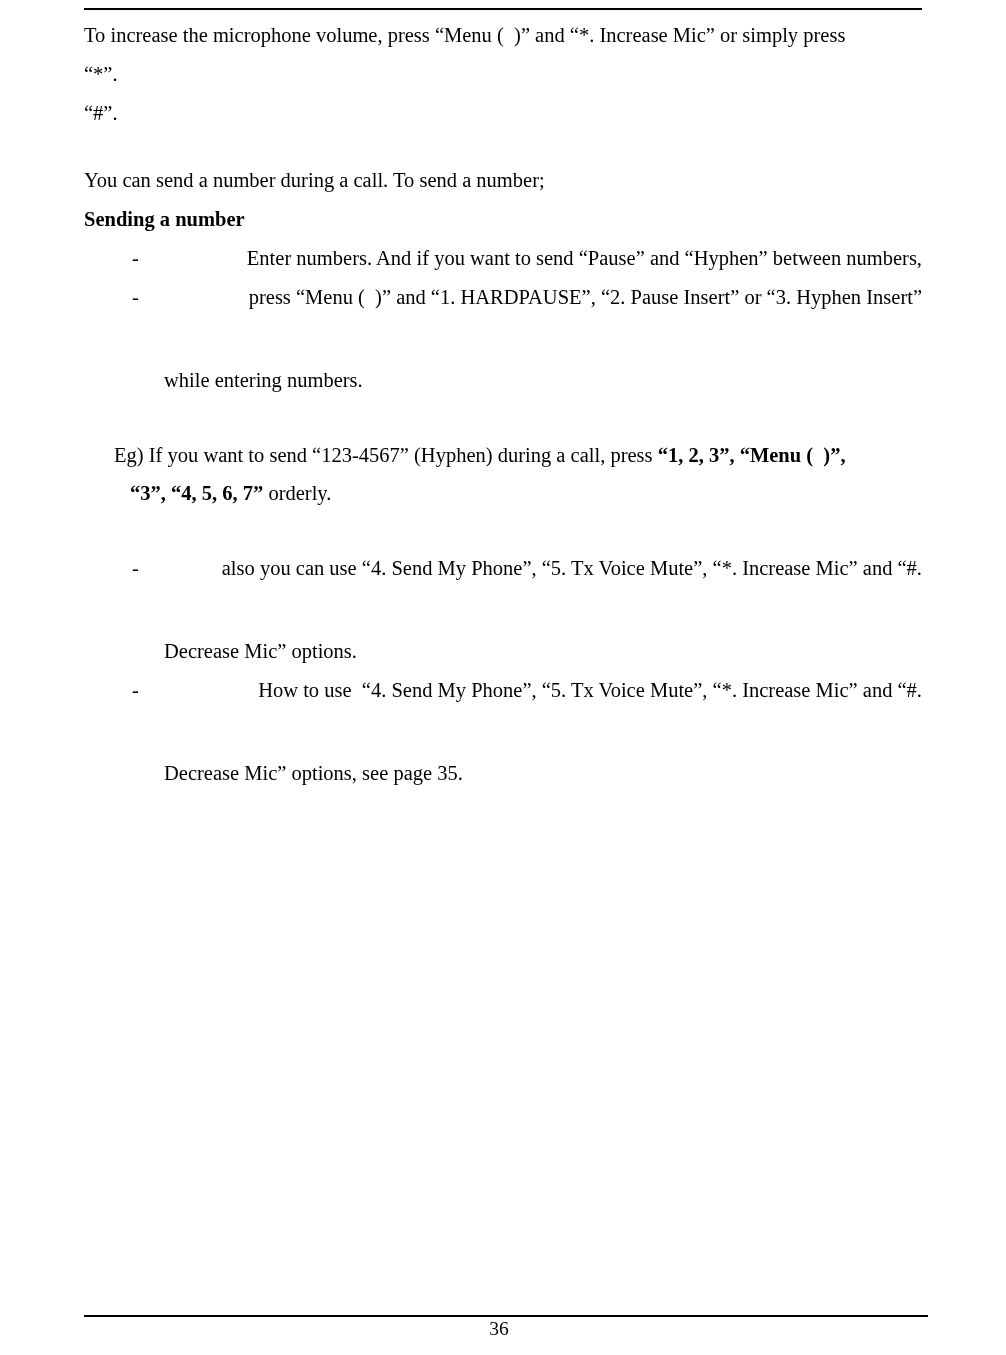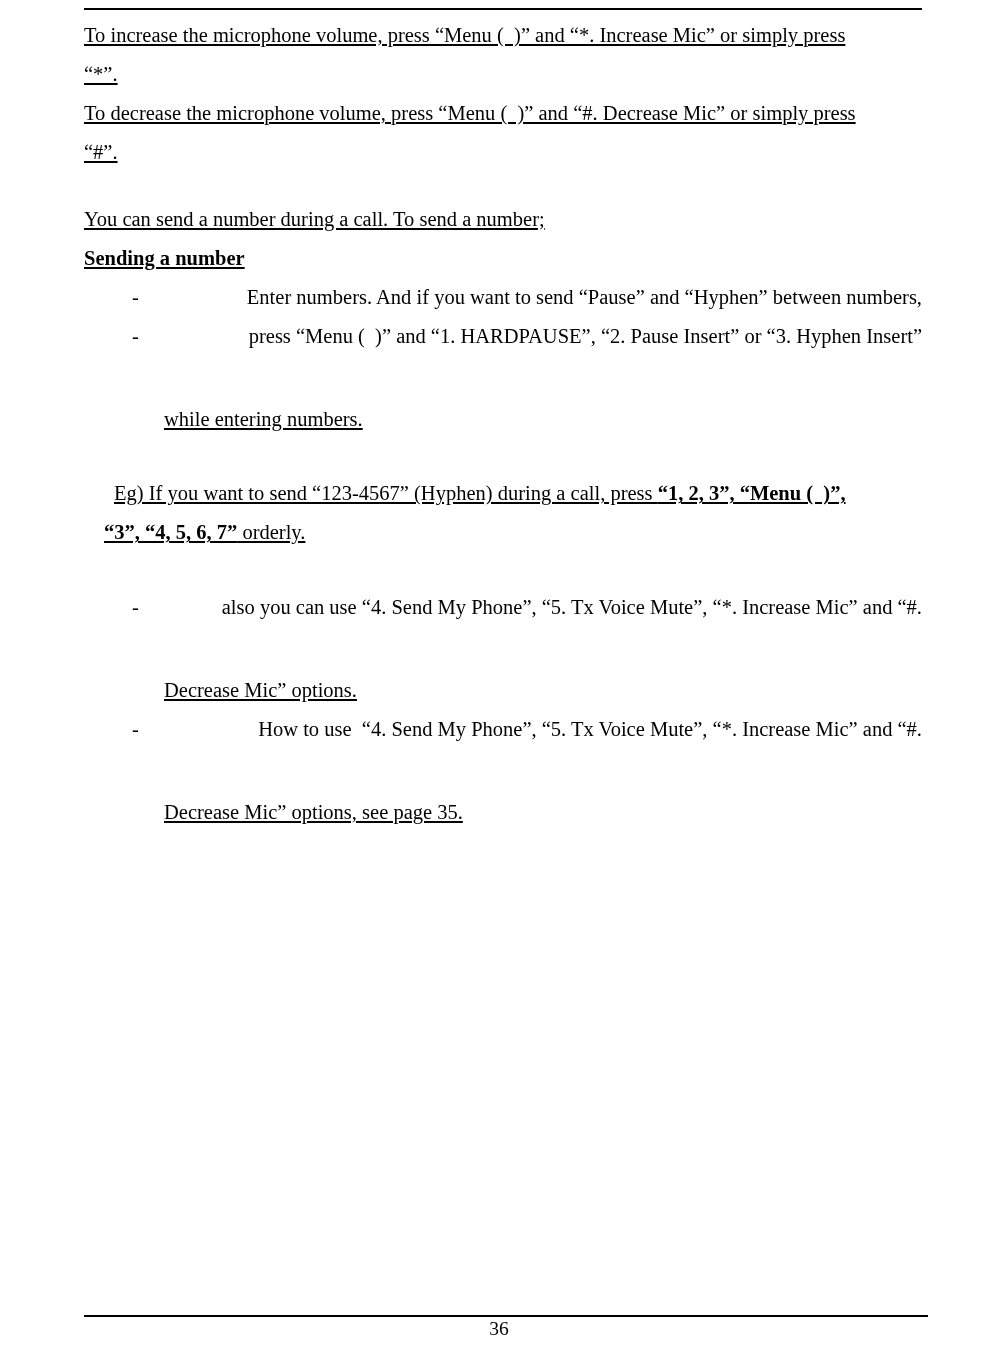--- a/index.html
+++ b/index.html
@@ -9,38 +9,37 @@
   padding:0 84px 0 84px;
   font-family:"Times New Roman", Times, serif;
   font-size:20.5px; color:#000;
   position:relative;
   line-height:1.9;
 }
 .hr-top { border:none; border-top:2.5px solid #000; margin:8px 0 6px 0; }
 .hr-bot { border:none; border-top:2px solid #000; margin:0; position:absolute; left:84px; right:78px; bottom:46px;}
 .pagenum { position:absolute; bottom:16px; left:0; right:8px; text-align:center; font-size:19.5px; }
 .section { margin-top:42px; margin-bottom:8px; font-weight:bold; }
-.p { margin:0;text-decoration:underline; }
+.p { margin:0; }
 .ul { list-style:none; padding:0; margin:0 0 0 44px;text-align:right; }
 .ul li { position:relative; padding-left:36px; }
 .ul li::before { content:"-"; position:absolute; left:4px; top:0; }
 .li-continue{ padding-left:36px; margin-left:44px;margin-top:44px;}
 .eg { margin-left:30px; margin-top:36px;}
-.eg2 { margin-left:20px;}
+.eg2 { margin-left:46px;}
 .mt { margin-top:36px; }
 </style>
 </head>
 <body>
 
 <div class="page">
   <hr class="hr-top">
 
   <p class="p">To increase the microphone volume, press “Menu (&nbsp; )” and “*. Increase Mic” or simply press</p>
   <p class="p">“*”.</p>
-  <p class="p">To decrease the microphone volume, press “Menu (&nbsp; )” and “#. Decrease Mic” or simply press</p>
   <p class="p">“#”.</p>
 
   <p class="p" style="margin-top:28px;">You can send a number during a call. To send a number;</p>
 
   <p class="p section">Sending a number</p>
 
   <ul class="ul">
     <li>Enter numbers. And if you want to send “Pause” and “Hyphen” between numbers,</li>
     <li>press “Menu (&nbsp; )” and “1. HARDPAUSE”, “2. Pause Insert” or “3. Hyphen Insert”</li>
   </ul>

